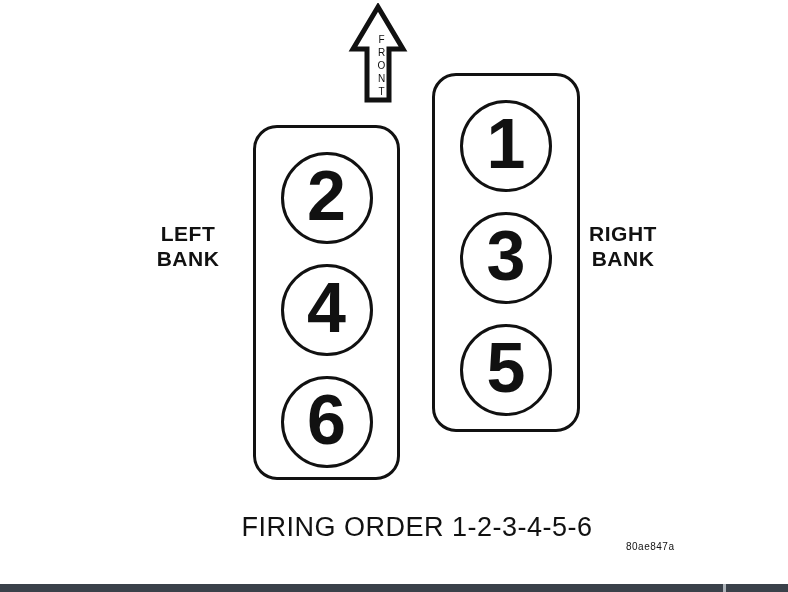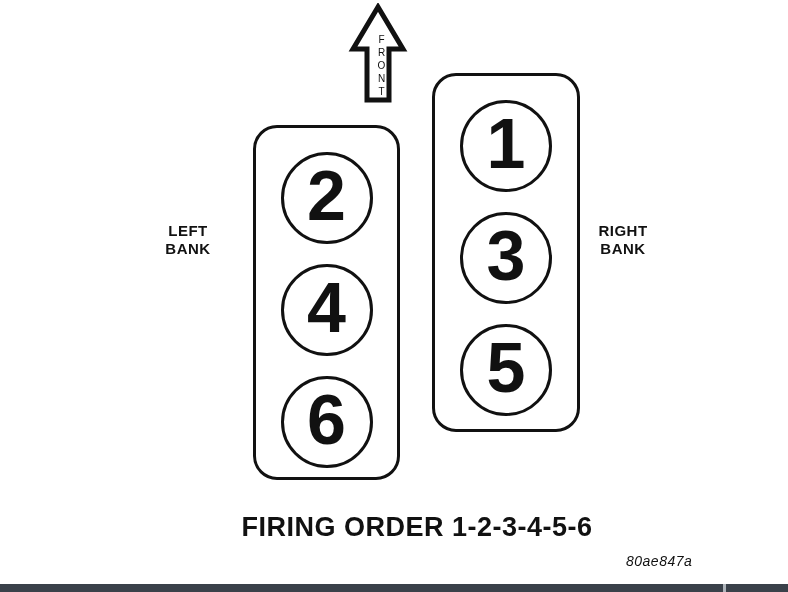--- a/index.html
+++ b/index.html
@@ -58,48 +58,47 @@
   }
   .cyl-1 { top: 24px; }
   .cyl-2 { top: 136px; }
   .cyl-3 { top: 248px; }
 
   
   .bank-label {
     position: absolute;
     width: 90px;
     font-weight: bold;
-    font-size: 15px;
+    font-size: 21px;
     line-height: 1.18;
     text-align: center;
     white-space: pre-line;
     letter-spacing: 0.5px;
   }
   .bank-label-left  { left: 143px; top: 222px; }
   .bank-label-right { left: 578px; top: 222px; }
 
   
   .firing-order {
     position: absolute;
     left: 217px; top: 512px;
     width: 400px;
     text-align: center;
-    font-weight: bold;
+    font-weight: normal;
     font-size: 27px;
     letter-spacing: 0.5px;
   }
 
   
   .figure-code {
     position: absolute;
-    left: 626px; top: 553px;
+    left: 626px; top: 541px;
     width: 90px;
-    font-size: 14px;
+    font-size: 10px;
     letter-spacing: 0.5px;
-    font-style: italic;
   }
 
   
   .bottom-bar {
     position: absolute;
     left: 0; bottom: 0;
     width: 788px; height: 8px;
     background: #3a414a;
   }
   .bar-notch {

